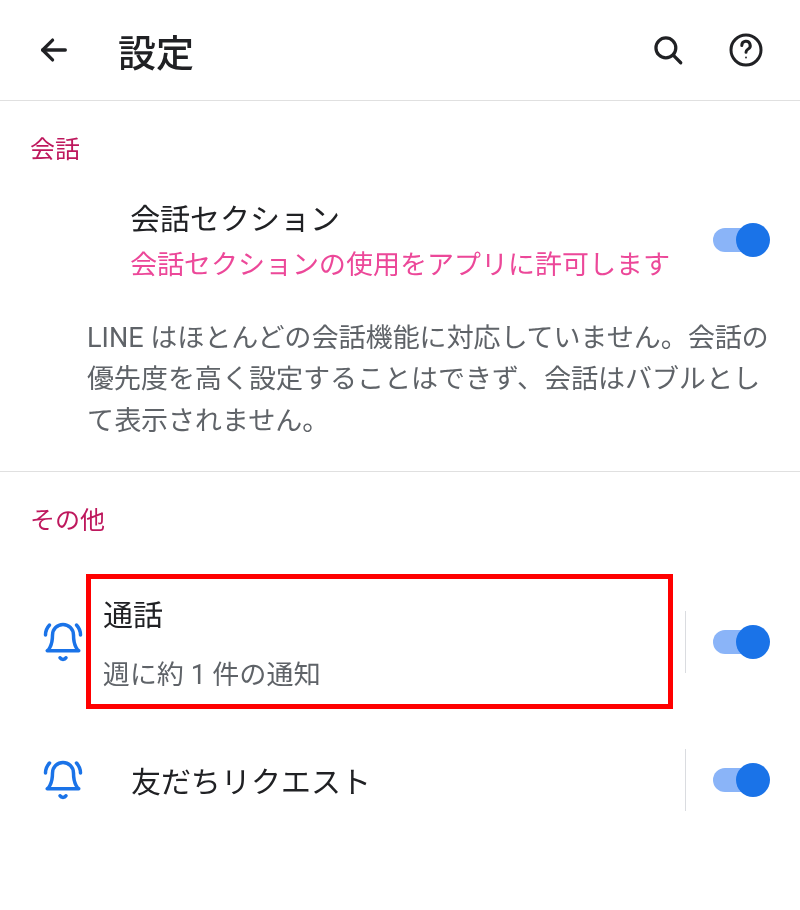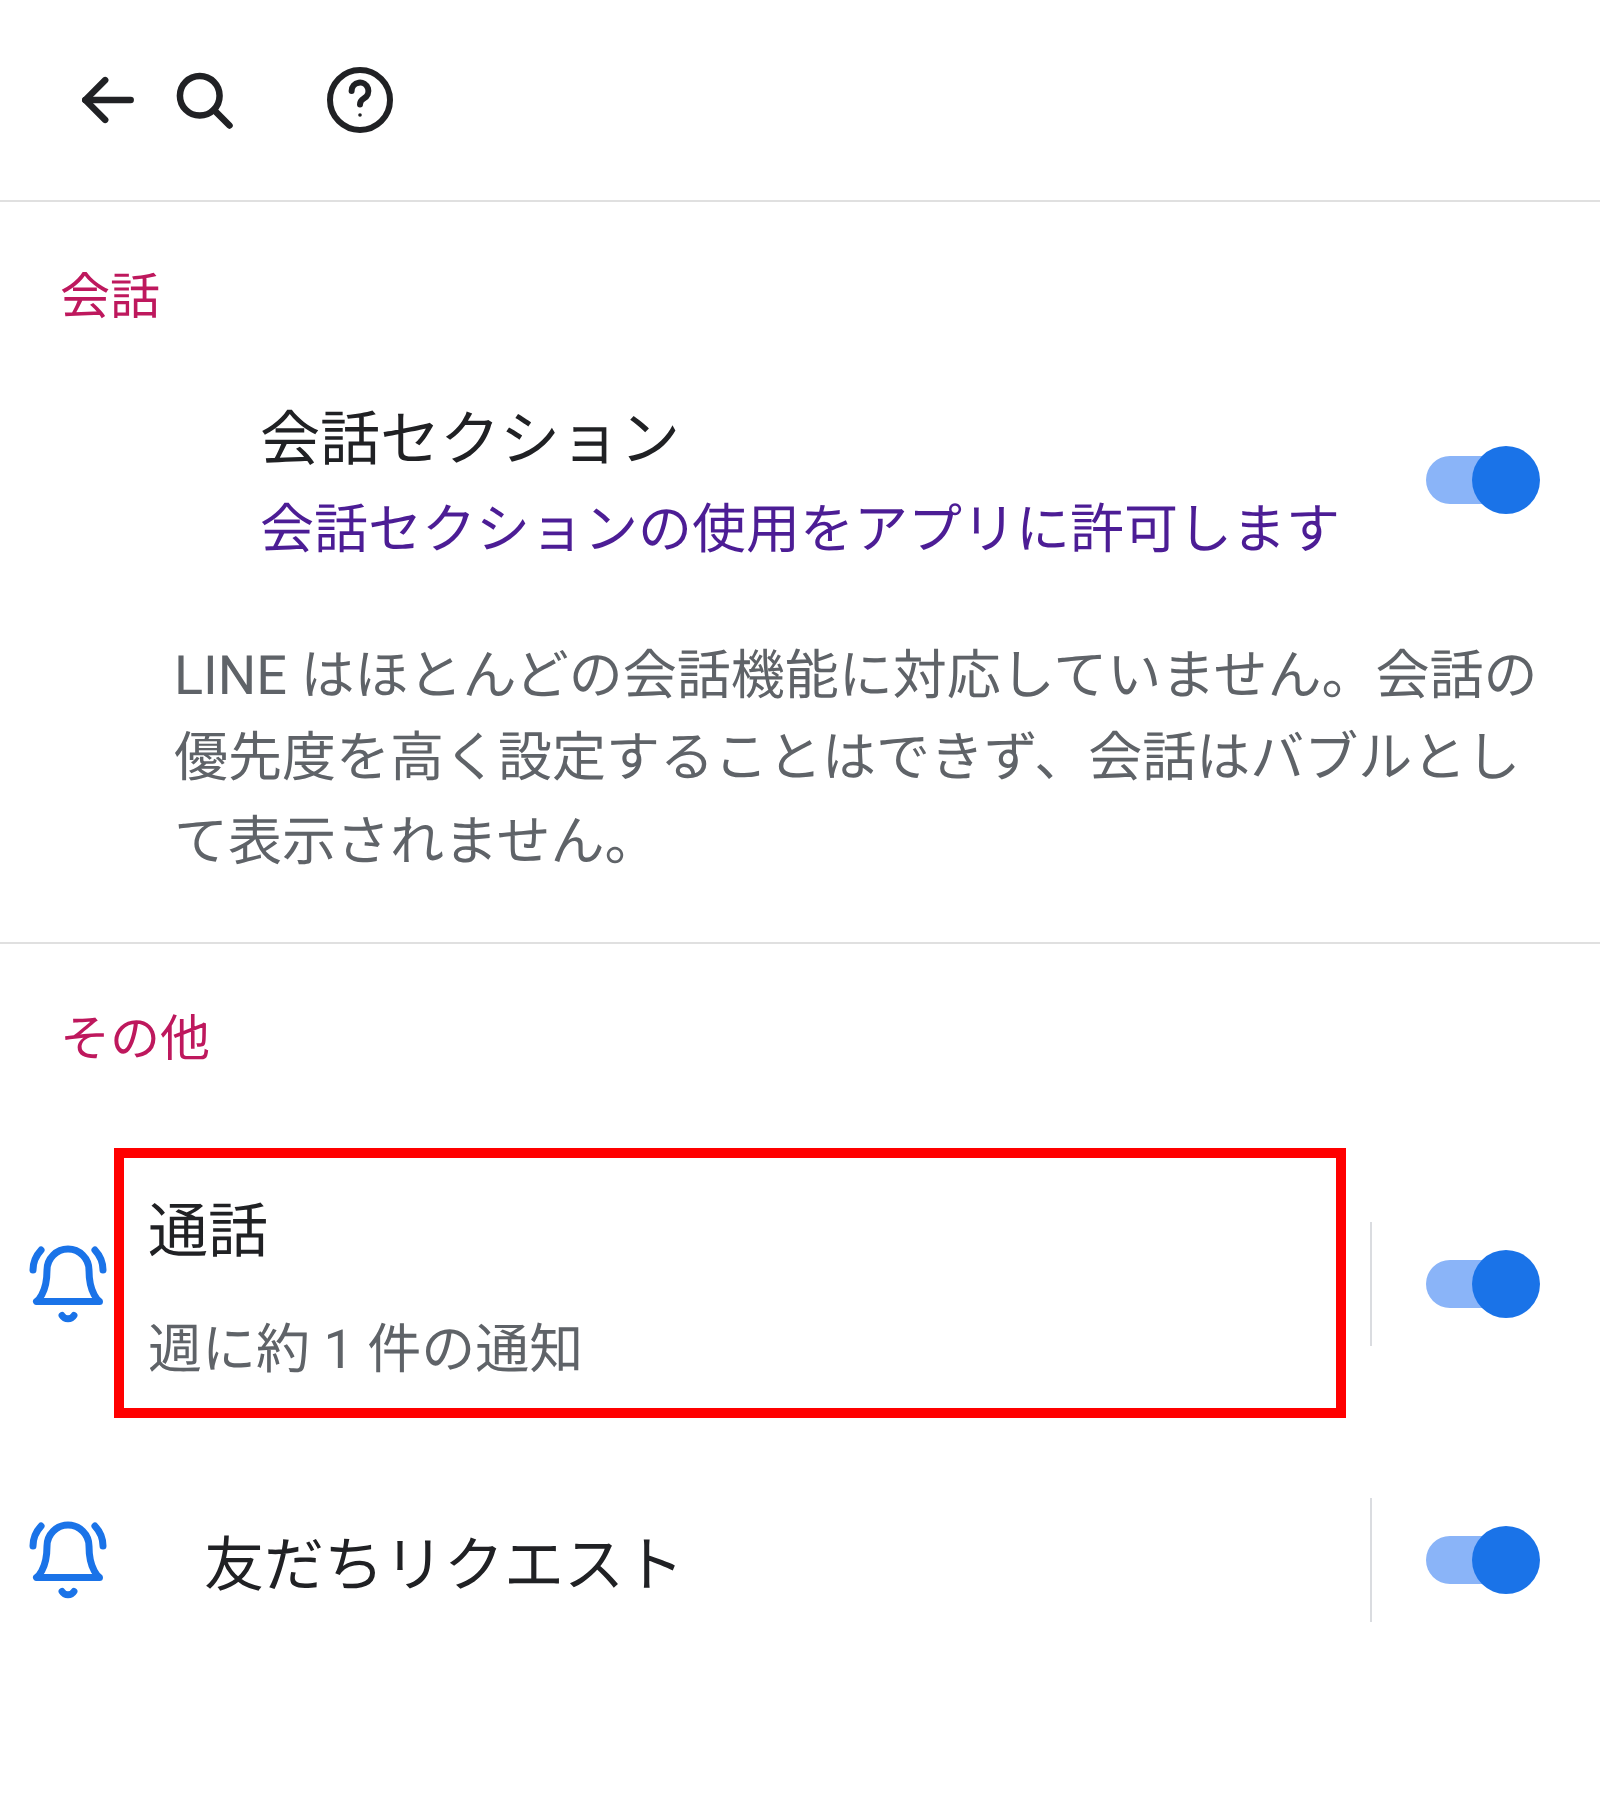--- a/index.html
+++ b/index.html
@@ -67,21 +67,21 @@
       flex: 1;
       padding-right: 20px;
     }
     .setting-title {
       font-size: 30px;
       color: #202124;
       margin-bottom: 6px;
     }
     .setting-desc {
       font-size: 27px;
-      color: #4c1d95;
+      color: #ec4899;
       line-height: 1.5;
     }
     .info-text {
       font-size: 27px;
       color: #5f6368;
       line-height: 1.55;
       padding: 20px 30px 28px 87px;
     }
     .toggle {
       position: relative;
@@ -104,21 +104,21 @@
       width: 34px;
       height: 34px;
       background: #1a73e8;
       border-radius: 50%;
       top: 2px;
       right: 0;
     }
     .channel-row {
       display: flex;
       align-items: center;
-      padding: 20px 30px 20px 6px;
+      padding: 20px 30px 20px 35px;
       position: relative;
     }
     .channel-icon {
       width: 56px;
       display: flex;
       align-items: center;
       justify-content: center;
       flex-shrink: 0;
     }
     .channel-text-area {
@@ -149,20 +149,21 @@
 </head>
 <body>
 
 <div class="header">
   <div class="back-btn">
     <svg width="34" height="34" viewBox="0 0 24 24" fill="none" stroke="#202124" stroke-width="2.3" stroke-linecap="round" stroke-linejoin="round">
       <line x1="20" y1="12" x2="4" y2="12"></line>
       <polyline points="11 5 4 12 11 19"></polyline>
     </svg>
   </div>
+  <div class="header-title">設定</div>
   <div class="header-icons">
     <div class="icon-btn">
       <svg width="34" height="34" viewBox="0 0 24 24" fill="none" stroke="#202124" stroke-width="2.3" stroke-linecap="round">
         <circle cx="10.5" cy="10.5" r="7"></circle>
         <line x1="21" y1="21" x2="15.5" y2="15.5"></line>
       </svg>
     </div>
     <div class="icon-btn">
       <svg width="36" height="36" viewBox="0 0 24 24" fill="none" stroke="#202124" stroke-width="2">
         <circle cx="12" cy="12" r="10"></circle>

